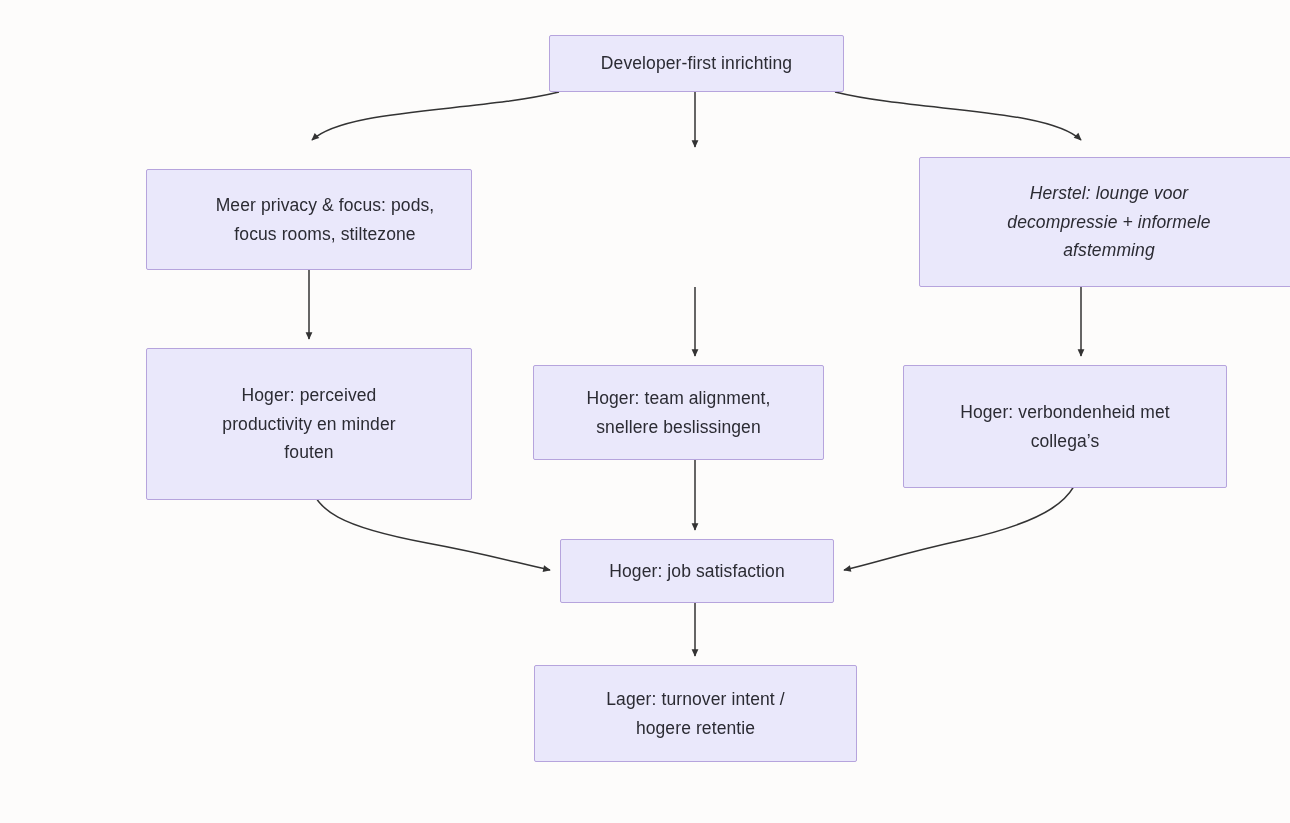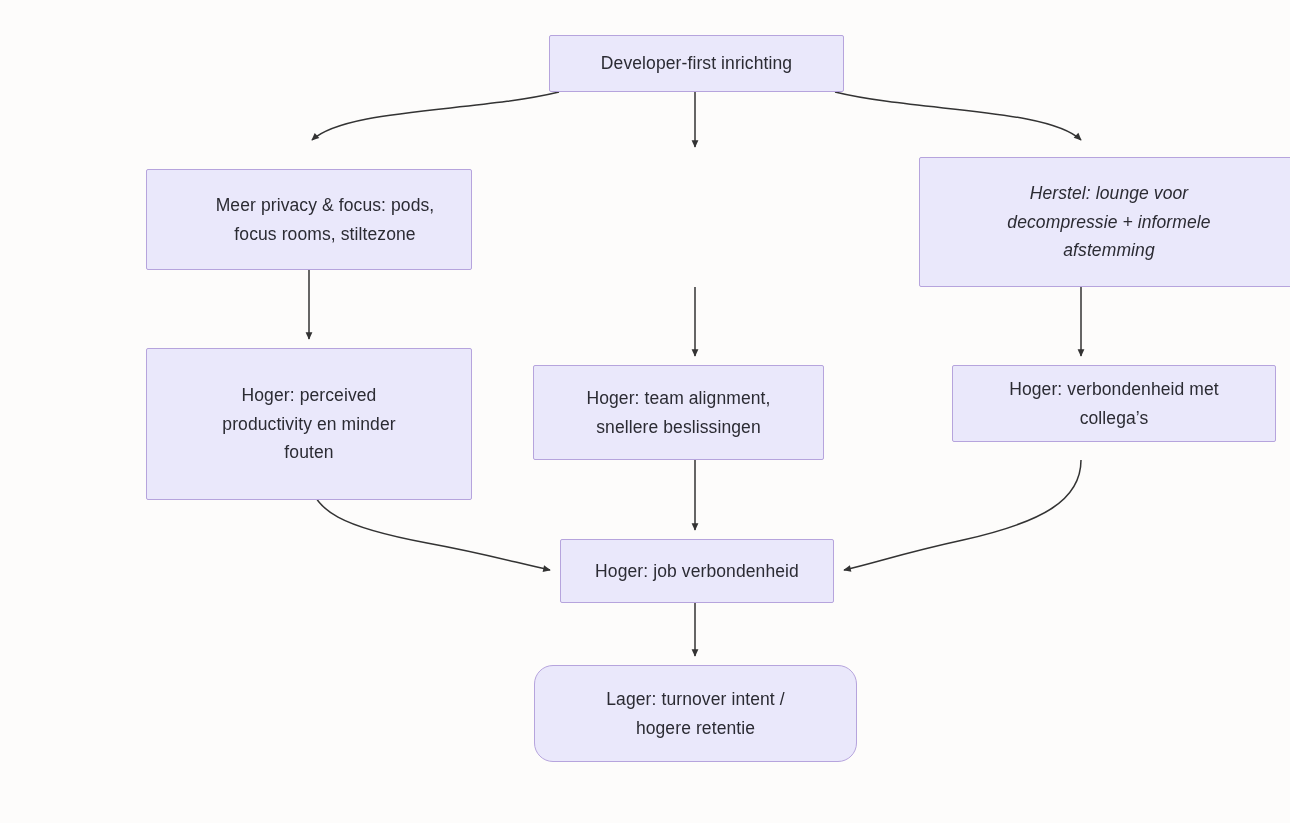--- a/index.html
+++ b/index.html
@@ -88,21 +88,21 @@
 decompressie + informele
 afstemming</div>
 
   <div class="node" style="left:99px; top:348px; width:326px; height:152px;">Hoger: perceived
 productivity en minder
 fouten</div>
 
   <div class="node" style="left:486px; top:365px; width:291px; height:95px;">Hoger: team alignment,
 snellere beslissingen</div>
 
-  <div class="node" style="left:905px; top:365px; width:324px; height:77px;">Hoger: verbondenheid met
+  <div class="node" style="left:856px; top:365px; width:324px; height:123px;">Hoger: verbondenheid met
 collega’s</div>
 
-  <div class="node" style="left:513px; top:539px; width:274px; height:64px;">Hoger: job verbondenheid</div>
+  <div class="node" style="left:513px; top:539px; width:274px; height:64px;">Hoger: job satisfaction</div>
 
-  <div class="node" style="left:487px; top:665px; width:323px; height:97px;border-radius:19px;">Lager: turnover intent /
+  <div class="node" style="left:487px; top:665px; width:323px; height:97px;">Lager: turnover intent /
 hogere retentie</div>
 
 </div>
 
 </body></html>

